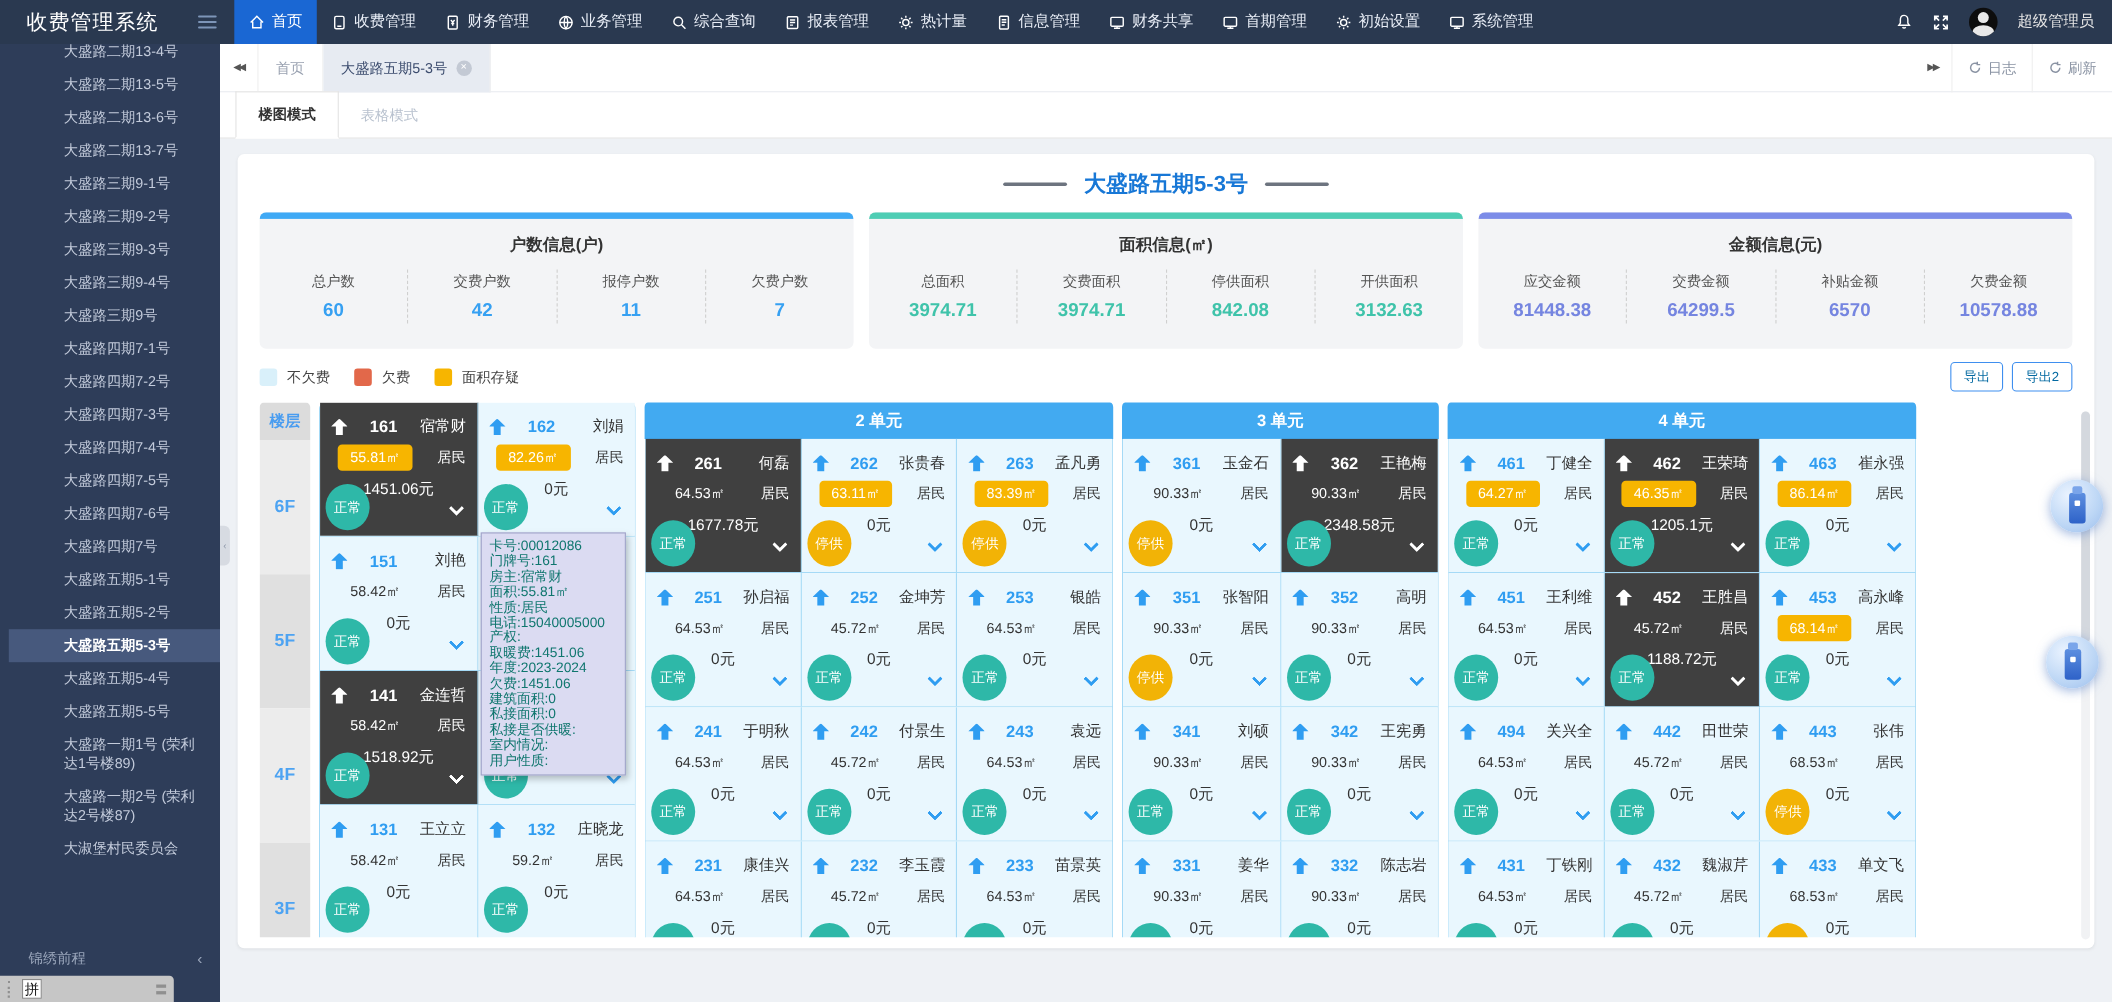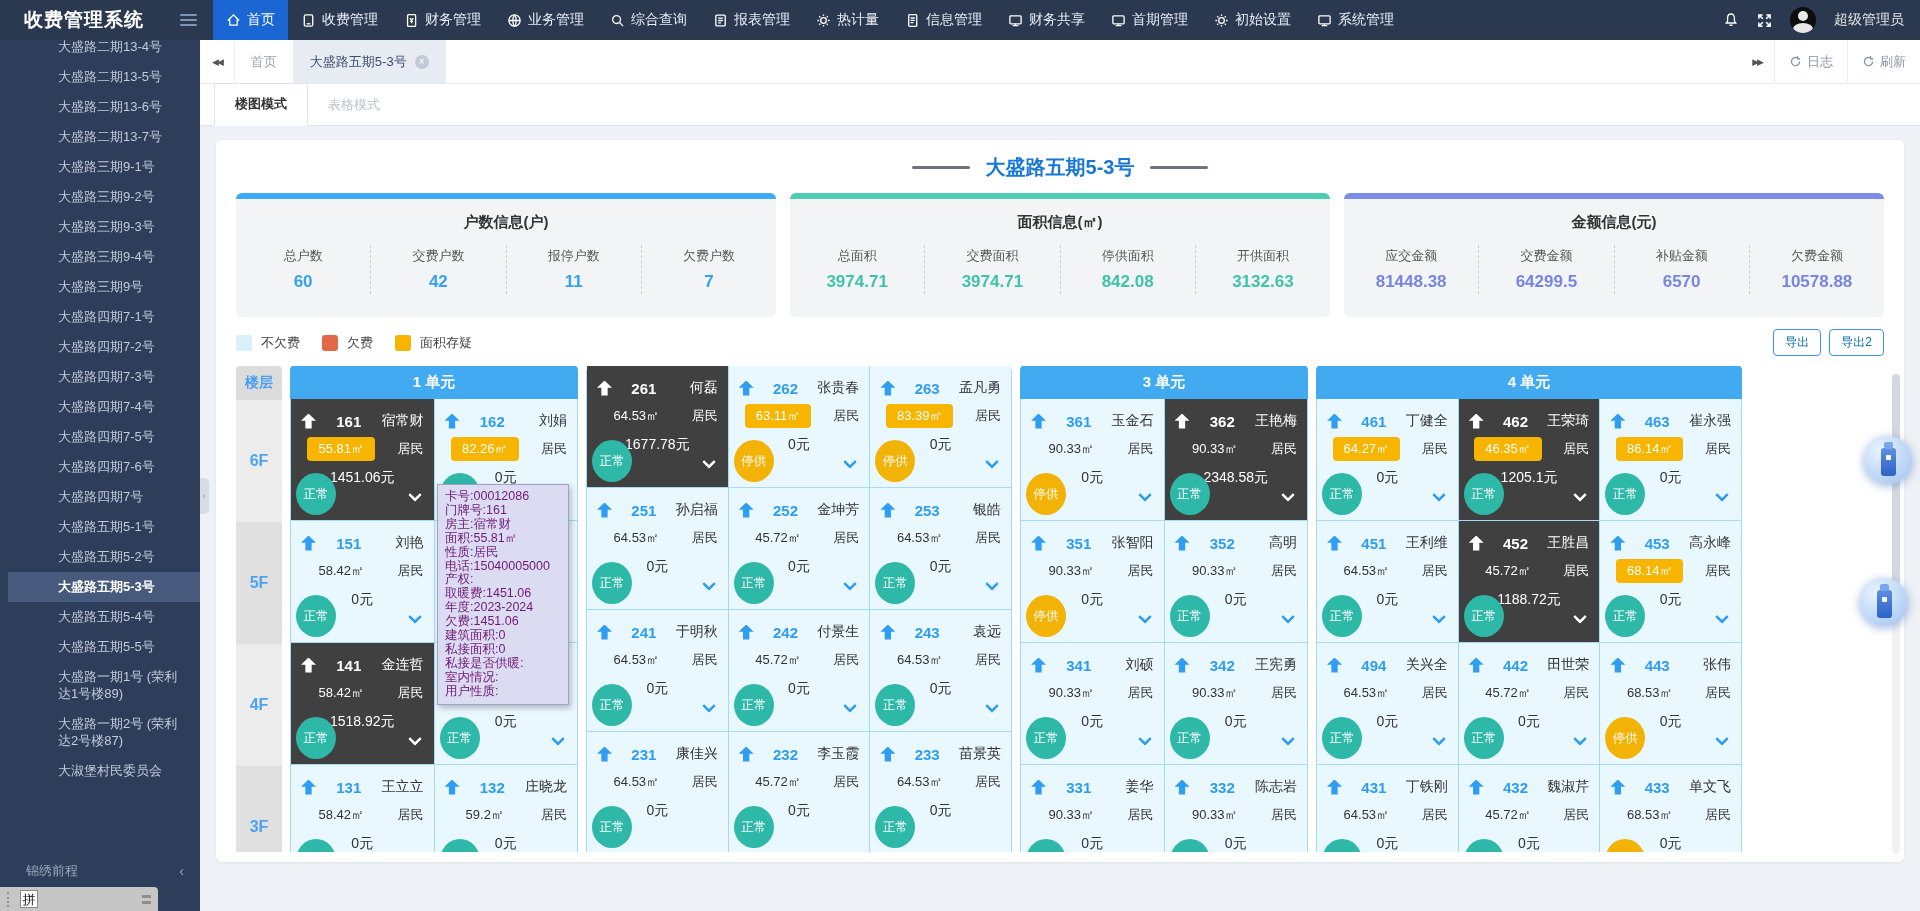--- a/index.html
+++ b/index.html
@@ -1,21 +1,21 @@
 <!DOCTYPE html>
 <html><head>
 <meta charset="utf-8">
 <style>
   *{box-sizing:border-box;margin:0;padding:0}
   html,body{width:1920px;height:911px;overflow:hidden}
   body{position:relative;font-family:"Liberation Sans","DejaVu Sans",sans-serif;background:#eef1f5}
 
   
   .topnav{position:absolute;left:0;top:0;width:1920px;height:40px;background:#2a3950;display:flex;align-items:center;color:#e9eef7;z-index:50}
-  .logo{width:172px;padding-left:24px;font-size:19px;font-weight:bold;letter-spacing:1px;color:#fff}
+  .logo{width:172px;padding-left:24px;font-size:19px;font-weight:normal;letter-spacing:1px;color:#fff}
   .burger{width:17px;display:flex;flex-direction:column;gap:3px;margin:0 16px 0 8px;cursor:pointer}
   .burger i{height:2px;background:#7d95b8;border-radius:1px}
   .nav-items{display:flex;height:100%}
   .nav-item{display:flex;align-items:center;gap:6px;padding:0 13px;font-size:14px;cursor:pointer;white-space:nowrap}
   .nav-item.active{background:#1a67d3;color:#fff}
   .nicon{display:flex;align-items:center}
   .nav-right{margin-left:auto;display:flex;align-items:center;gap:18px;padding-right:16px}
   .tool-ico{display:flex;align-items:center;cursor:pointer}
   .avatar{width:26px;height:26px;border-radius:50%;background:#0d0d0d;position:relative;overflow:hidden;flex:none}
   .avatar::before{content:"";position:absolute;left:8px;top:4px;width:10px;height:10px;border-radius:50%;background:#e8e8e8}
@@ -95,21 +95,21 @@
   .c3{text-align:center;font-size:14px;margin-top:7px}
   .status{position:absolute;left:5px;bottom:5px;width:40px;height:42px;border-radius:50%;background:#2eb8a8;color:#fff;font-size:12.5px;display:flex;align-items:center;justify-content:center}
   .status:empty{display:none}
   .status.warn{background:#f2b306}
   .chev{position:absolute;right:14px;bottom:20px;width:10px;height:10px;border-right:3px solid #2f9df1;border-bottom:3px solid #2f9df1;transform:rotate(45deg);border-radius:1px}
   .cell.red .chev{border-color:#fff}
   .vscroll{position:absolute;right:4px;top:234px;width:8px;height:480px;background:#f1f2f4;border-radius:4px}
   .vthumb{width:8px;height:210px;background:#d4d8de;border-radius:4px;cursor:pointer}
 
   
-  .tooltip{position:absolute;left:437px;top:484px;width:132px;background:#dbdbf2;border:1px solid #9fa3c8;box-shadow:2px 3px 6px rgba(0,0,0,.25);padding:5px 7px;z-index:60;font-size:12.5px;color:#701a75;line-height:13.9px}
+  .tooltip{position:absolute;left:437px;top:484px;width:132px;background:#dbdbf2;border:1px solid #9fa3c8;box-shadow:2px 3px 6px rgba(0,0,0,.25);padding:5px 7px;z-index:60;font-size:12.5px;color:#0f766e;line-height:13.9px}
   .usb{position:absolute;z-index:55;cursor:pointer}
   .usb .glow{width:48px;height:48px;border-radius:50%;background:radial-gradient(circle at 35% 30%,#eaf3ff,#bcd6f5 60%,#9cbdec);box-shadow:0 2px 10px rgba(90,130,200,.6);display:flex;align-items:center;justify-content:center}
   .usb .stick{width:15px;height:28px;background:linear-gradient(#5d8fe0,#2e62c8);border-radius:3px;position:relative;margin-top:4px}
   .usb .stick::before{content:"";position:absolute;left:3px;top:-6px;width:9px;height:7px;background:#7aa5ea;border-radius:2px}
   .usb .stick::after{content:"";position:absolute;left:5px;top:7px;width:5px;height:5px;background:#fff;border-radius:1px}
   .usb1{left:1864px;top:436px}
   .usb2{left:1860px;top:578px}
   .ime{position:absolute;left:0;bottom:0;width:158px;height:24px;background:#c6c6c6;border-radius:0 4px 0 0;display:flex;align-items:center;z-index:70;padding:0 7px;gap:9px}
   .ime .grip{width:4px;height:15px;border-left:2px dotted #8f8f8f}
   .ime .pin{width:18px;height:18px;background:#fff;border:1px solid #8a8a8a;font-size:13px;line-height:17px;text-align:center;color:#111}
@@ -494,21 +494,20 @@
 
             <div class="floor-label">5F</div>
 
             <div class="floor-label">4F</div>
 
             <div class="floor-label">3F</div>
 
         </div>
 
           <div class="unit">
-            <div class="unit-head">1 单元</div>
 
               <div class="urow">
 
                   <div class="cell red">
                     <div class="c1">
                       <span class="uparrow"></span>
                       <span class="num">161</span>
                       <span class="cname">宿常财</span>
                     </div>
                     <div class="c2">
@@ -651,20 +650,21 @@
                     <div class="c3">0元</div>
                     <span class="status">正常</span>
 
                   </div>
 
               </div>
 
           </div>
 
           <div class="unit wide">
+            <div class="unit-head">2 单元</div>
 
               <div class="urow">
 
                   <div class="cell red">
                     <div class="c1">
                       <span class="uparrow"></span>
                       <span class="num">261</span>
                       <span class="cname">何磊</span>
                     </div>
                     <div class="c2">

